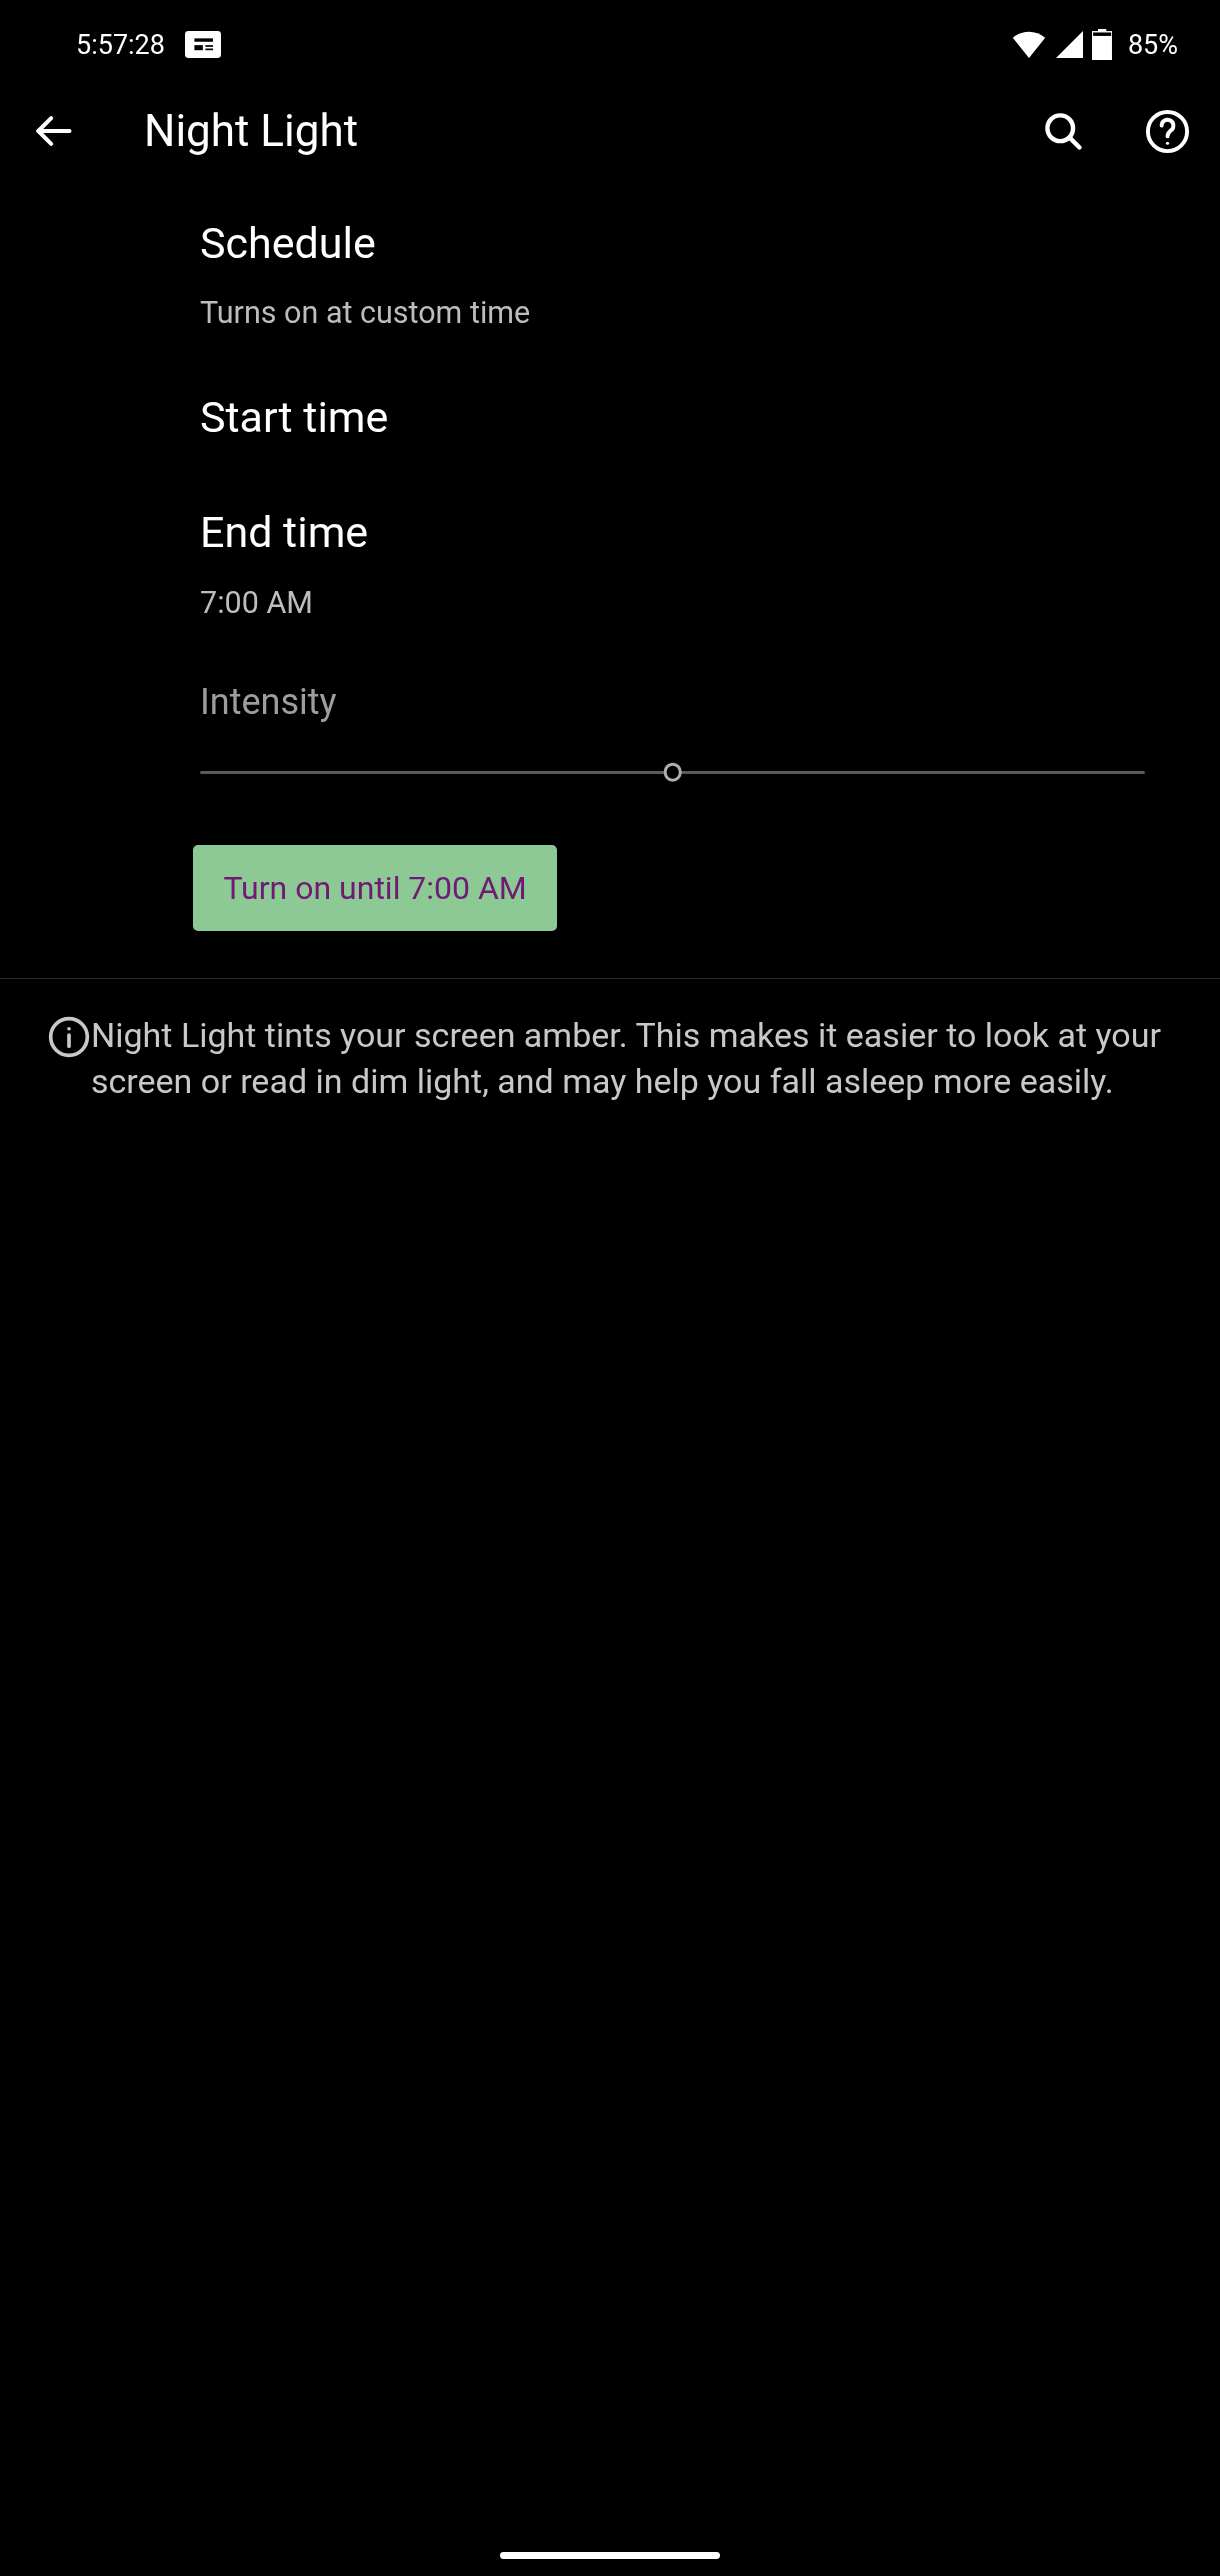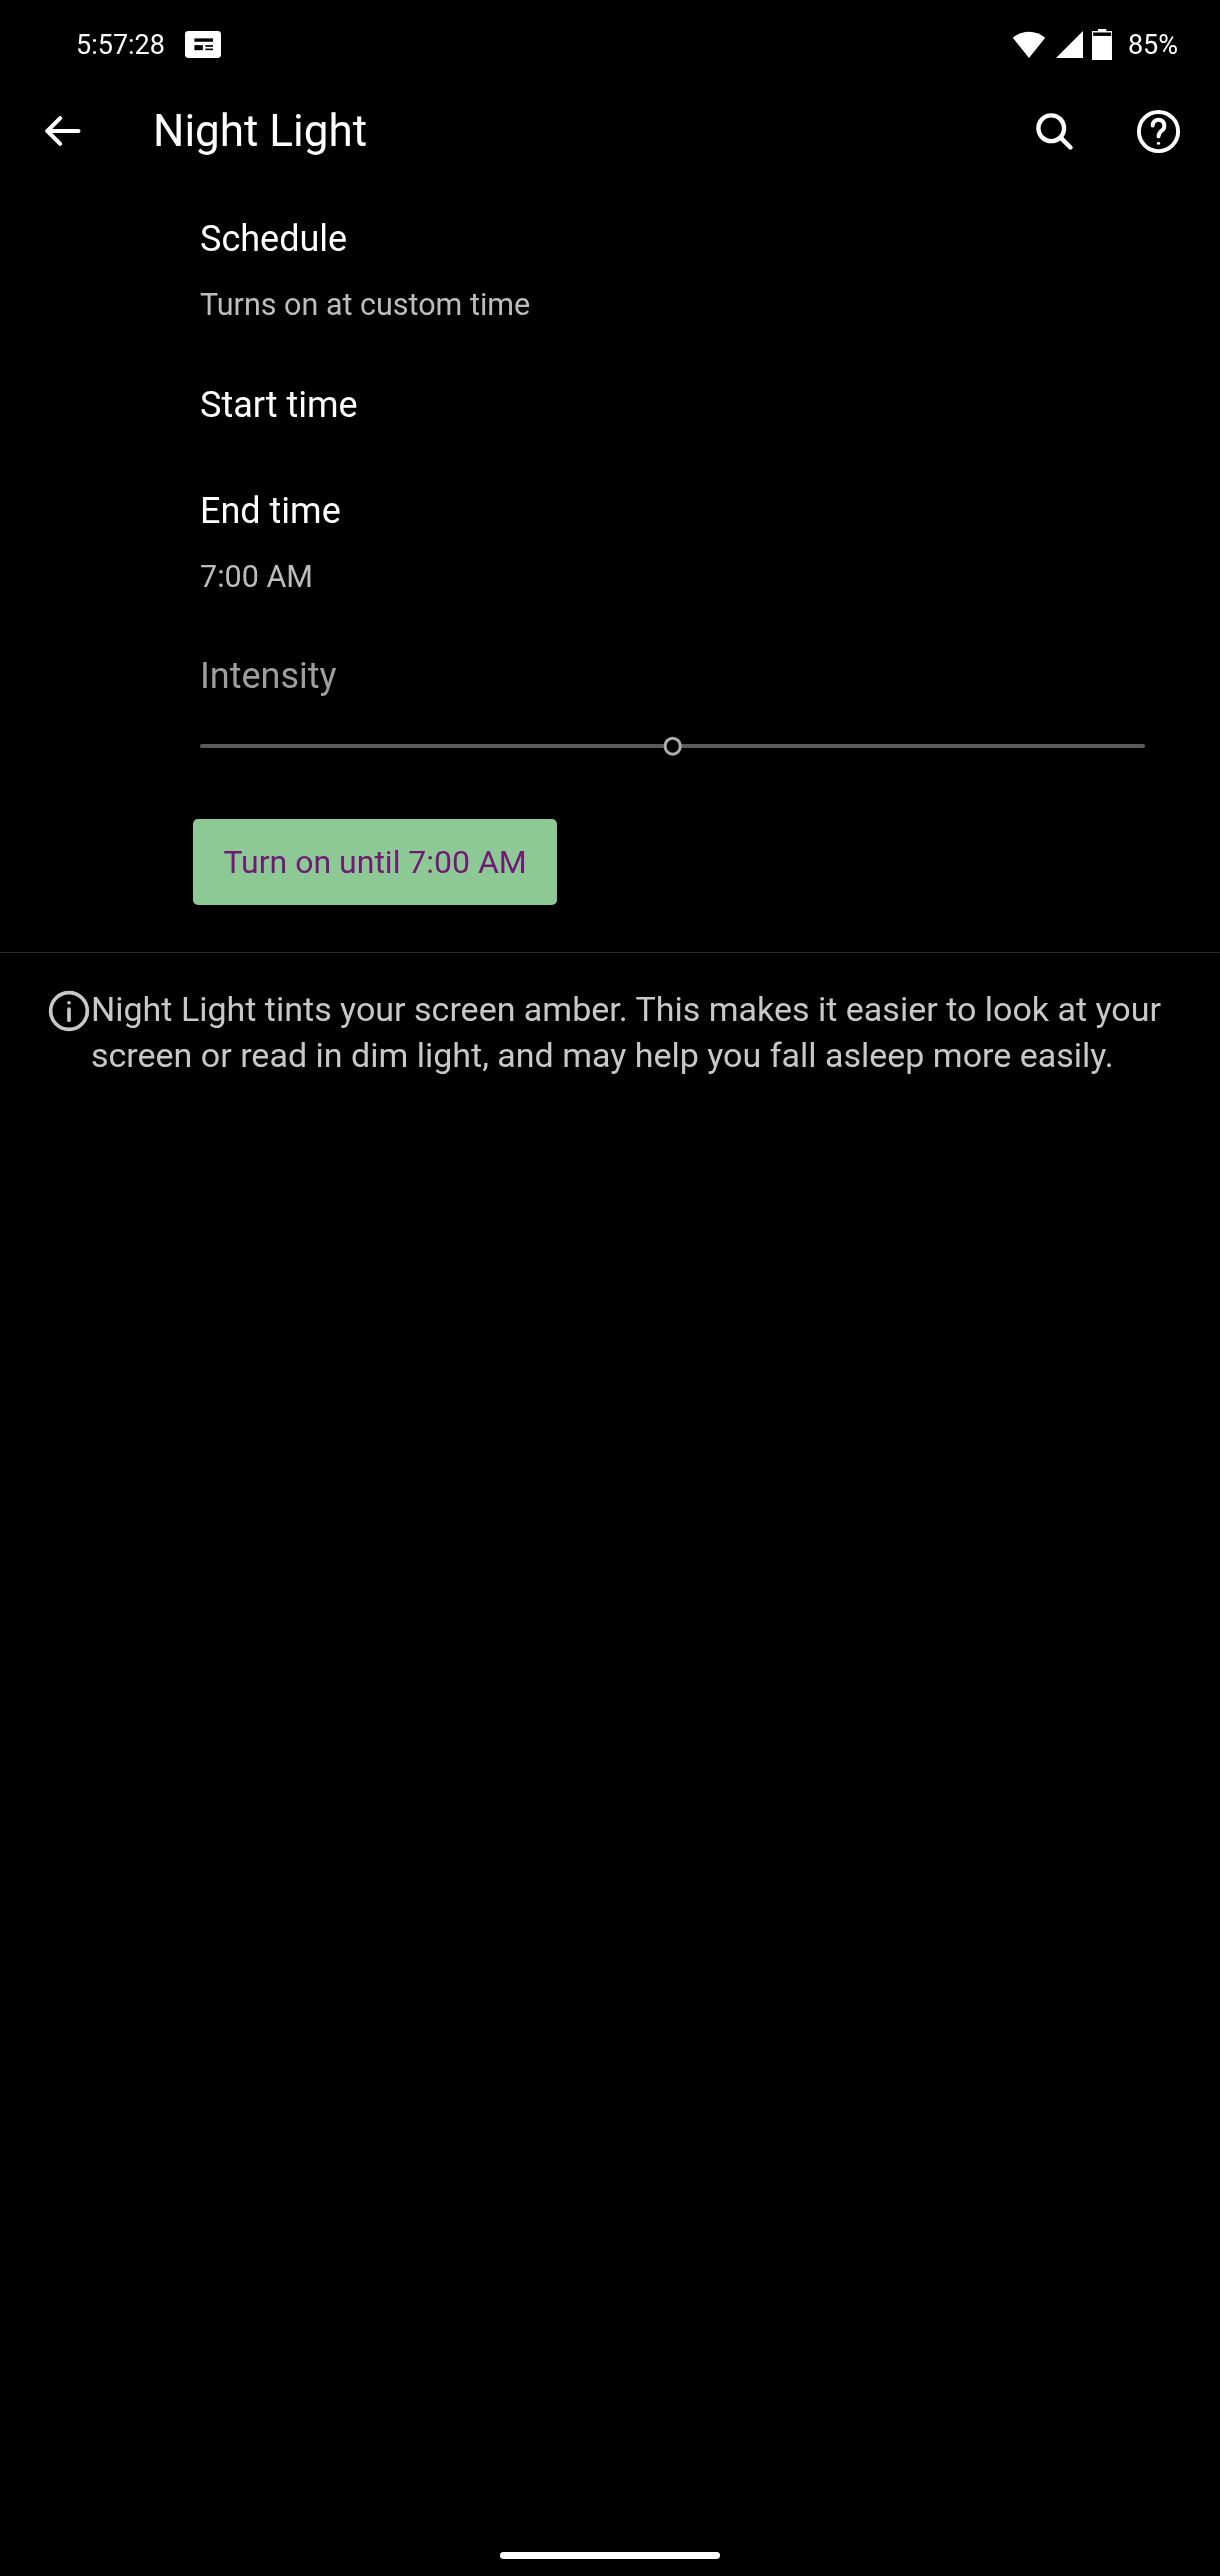--- a/index.html
+++ b/index.html
@@ -51,21 +51,21 @@
       font-weight: bold;
     }
     .battery-pct {
       font-size: 27px;
       margin-left: 7px;
     }
     .app-bar {
       height: 110px;
       display: flex;
       align-items: center;
-      padding: 0 36px;
+      padding: 0 27px;
       gap: 54px;
     }
     .app-bar-title {
       flex: 1;
       font-size: 44px;
       font-weight: 400;
       margin-left: 12px;
     }
     .icon-btn {
       width: 51px;
@@ -75,21 +75,21 @@
       justify-content: center;
       color: #ffffff;
     }
     .content {
       padding: 0 0 0 0;
     }
     .list-item {
       padding: 30.5px 34px 30.5px 200px;
     }
     .list-title {
-      font-size: 36px;
+      font-size: 43px;
       color: #ffffff;
       line-height: 1.25;
     }
     .list-sub {
       font-size: 30.5px;
       color: #bdbdbd;
       margin-top: 25px;
     }
     .intensity-block {
       padding: 30.5px 75px 17px 200px;

